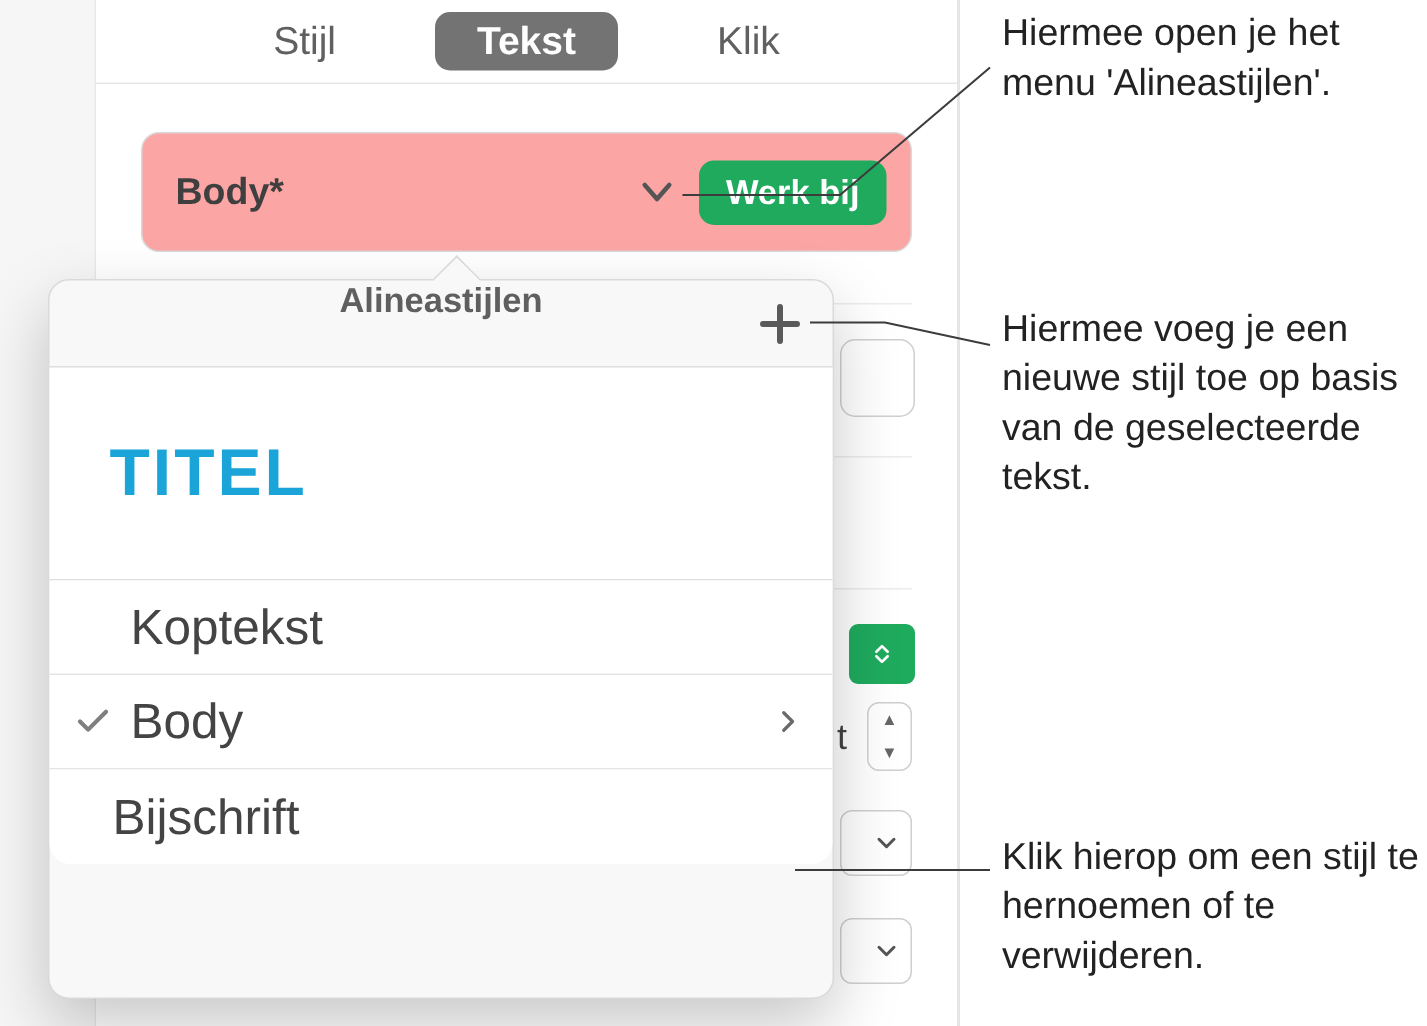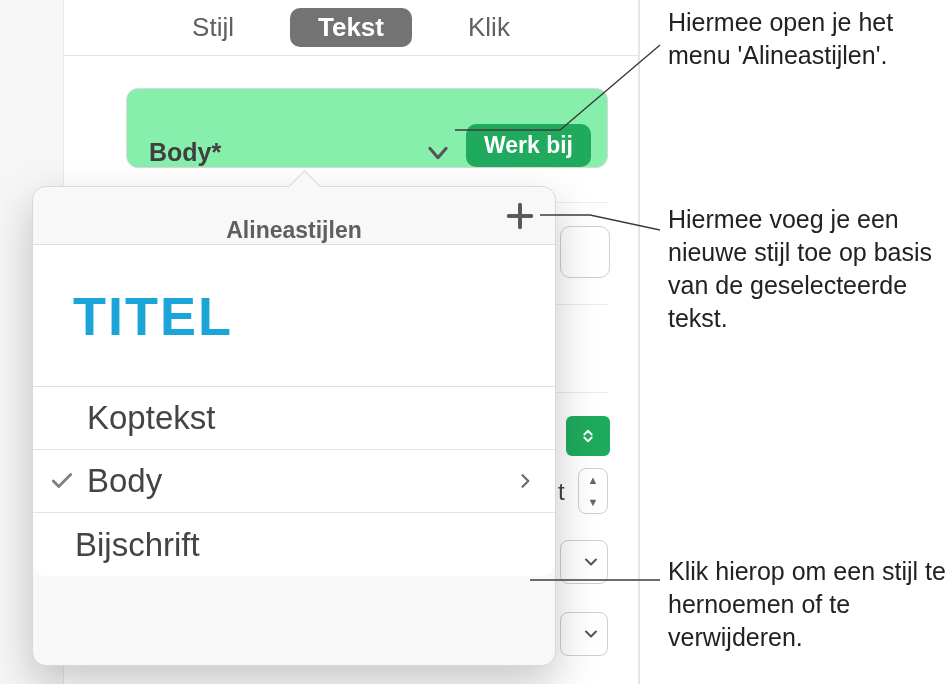--- a/index.html
+++ b/index.html
@@ -35,21 +35,21 @@
 
   .tabs {
     position: absolute;
     left: 64px;
     right: 0;
     top: 0;
     height: 56px;
     display: flex;
     align-items: center;
     justify-content: center;
-    gap: 28px;
+    gap: 38px;
     border-bottom: 1px solid #e5e5e5;
     font-size: 26px;
   }
   .tab {
     padding: 4px 28px;
     border-radius: 10px;
     color: #606060;
     cursor: default;
   }
   .tab-active {
@@ -60,24 +60,23 @@
 
   .style-row {
     position: absolute;
     left: 94px;
     right: 30px;
     top: 88px;
     height: 80px;
     border: 1px solid #d9d9d9;
     border-radius: 12px;
     display: flex;
-    align-items: flex-end;
+    align-items: center;
     padding: 0 16px 0 22px;
-    background: #86efac;
-    margin-left: 32px;
+    background: #fca5a5;
   }
   .style-name {
     flex: 1;
     font-size: 25px;
     font-weight: 700;
     color: #3f3f3f;
   }
   .style-chevron {
     width: 28px;
     height: 28px;
@@ -150,21 +149,21 @@
     left: 260px;
     width: 22px; height: 22px;
     background: #f8f8f8;
     border-left: 1px solid #d9d9d9;
     border-top: 1px solid #d9d9d9;
     transform: rotate(45deg);
   }
   .pop-header {
     height: 58px;
     display: flex;
-    align-items: flex-end;
+    align-items: flex-start;
     justify-content: center;
     position: relative;
     border-bottom: 1px solid #dedede;
     font-size: 23px;
     font-weight: 600;
     color: #5f5f5f;
   }
   .pop-add {
     position: absolute;
     right: 18px;
@@ -174,21 +173,21 @@
   }
   .title-preview {
     height: 142px;
     display: flex;
     align-items: center;
     padding-left: 40px;
     border-bottom: 1px solid #dedede;
     background:#fff;
   }
   .title-preview span {
-    font-size: 54px;
+    font-size: 44px;
     font-weight: 700;
     letter-spacing: 2px;
     color: #1aa4d8;
     font-family: "Arial Narrow", "Helvetica Neue", Arial, sans-serif;
     font-stretch: condensed;
   }
   .style-item {
     height: 63px;
     display: flex;
     align-items: center;

